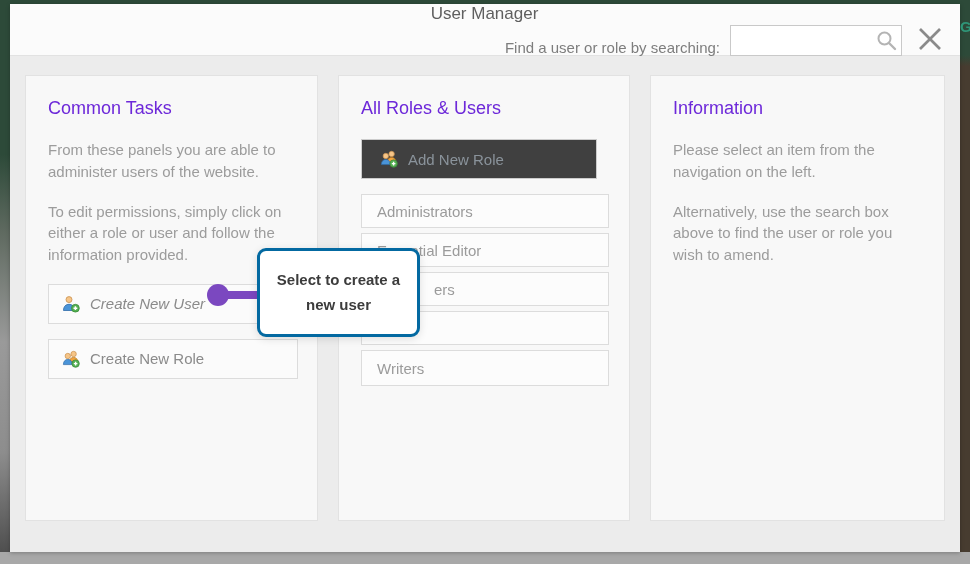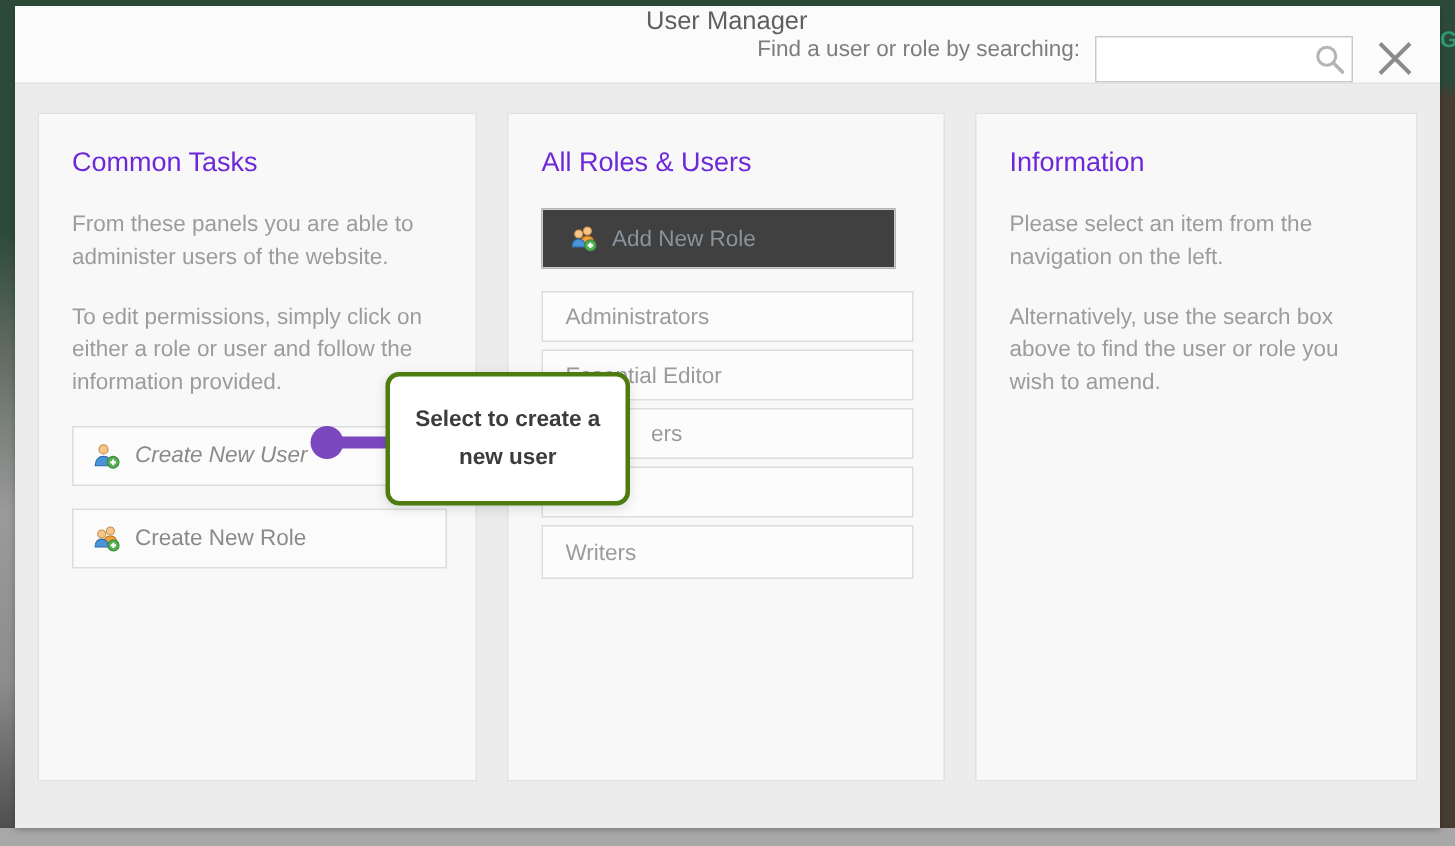--- a/index.html
+++ b/index.html
@@ -16,21 +16,21 @@
   .frame-bottom { position:absolute; left:0; bottom:0; width:970px; height:12px; background:#a8a8a8; }
   .g-peek { position:absolute; right:0px; top:18px; width:10px; overflow:hidden;
             font-size:15px; font-weight:bold; color:#2f9678; z-index:3; }
 
   
   .modal { position:absolute; left:10px; top:4px; width:950px; height:548px; background:#ececec;
            box-shadow:0 1px 4px rgba(0,0,0,0.25); }
   .modal-header { position:absolute; left:0; top:0; width:100%; height:52px; background:#fbfbfb;
                   border-bottom:1px solid #e2e2e2; display:flex; align-items:center; padding:0 14px 0 13px;flex-direction:column; }
   .page-title { font-size:17px; color:#5f5f5f; }
-  .search-group { margin-left:auto; display:flex; align-items:flex-start; }
+  .search-group { margin-left:auto; display:flex; align-items:flex-end; }
   .search-label { font-size:15px; color:#7d7d7d; margin-right:10px; }
   .search-wrap { position:relative; width:172px; height:31px; }
   .search-wrap input { width:100%; height:100%; border:1px solid #c9c9c9; background:#fff;
                        padding:0 30px 0 8px; font-size:14px; color:#555; outline:none; }
   .search-icon { position:absolute; right:5px; top:5px; }
   .close-btn { margin-left:12px; width:32px; height:32px; display:flex; align-items:center; justify-content:center;
                cursor:pointer; background:none; border:none; }
 
   
   .panels { position:absolute; left:15px; top:71px; width:920px; height:446px;
@@ -55,21 +55,21 @@
                display:flex; align-items:center; padding-left:15px; margin-bottom:5px;
                font-size:15px; color:#9b9b9b; cursor:pointer; }
   .role-item.tall { height:36px; }
   .role-item.occluded { padding-left:72px; }
 
   
   .tip-dot  { position:absolute; left:207px; top:284px; width:22px; height:22px; border-radius:50%;
               z-index:20; }
   .tip-line { position:absolute; left:222px; top:291px; width:38px; height:8px; z-index:19; }
   .tooltip  { position:absolute; left:257px; top:248px; width:163px; height:89px; background:#ffffff;
-              border:3px solid #4d7c0f; border-radius:9px; z-index:21;
+              border:3px solid #0369a1; border-radius:9px; z-index:21;
               display:flex; align-items:center; justify-content:center; text-align:center;
               font-size:15px; font-weight:bold; color:#3c3c3c; line-height:1.65; padding:0 10px;
               box-shadow:0 2px 8px rgba(0,0,0,0.12); }
 </style>
 </head>
 <body>
 
 <div class="stage">
 
   <div class="frame-top"></div>

